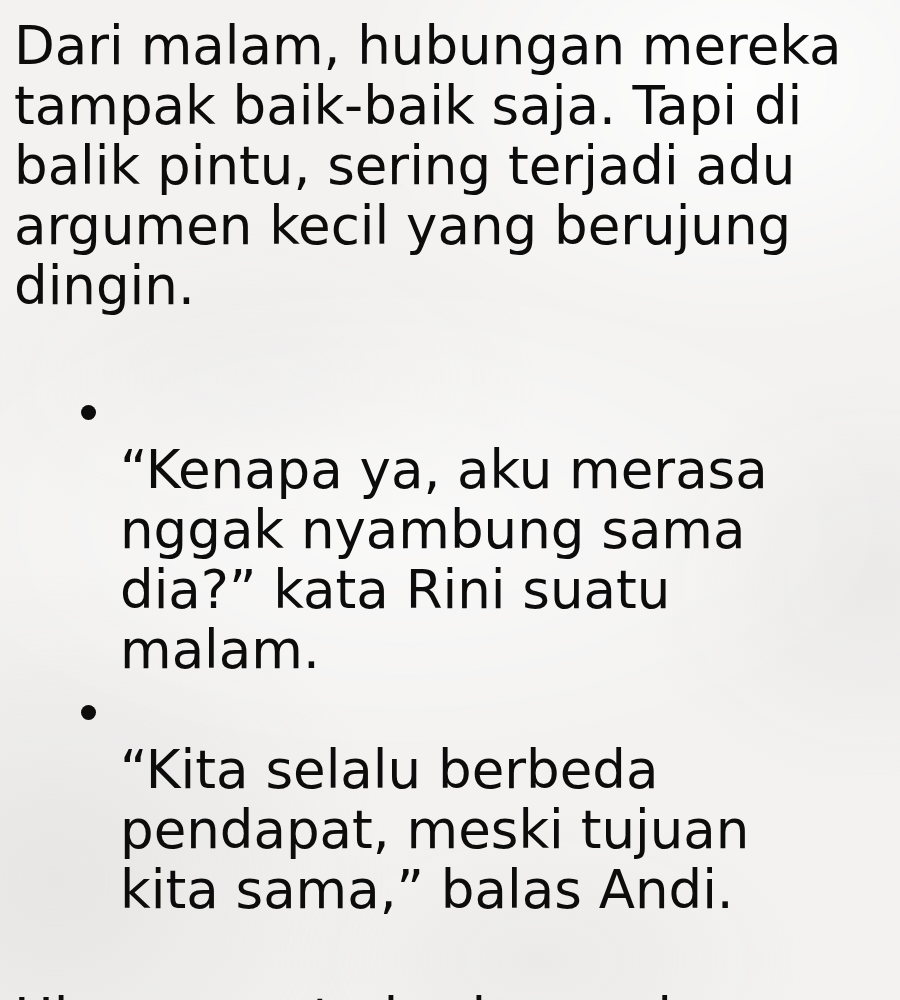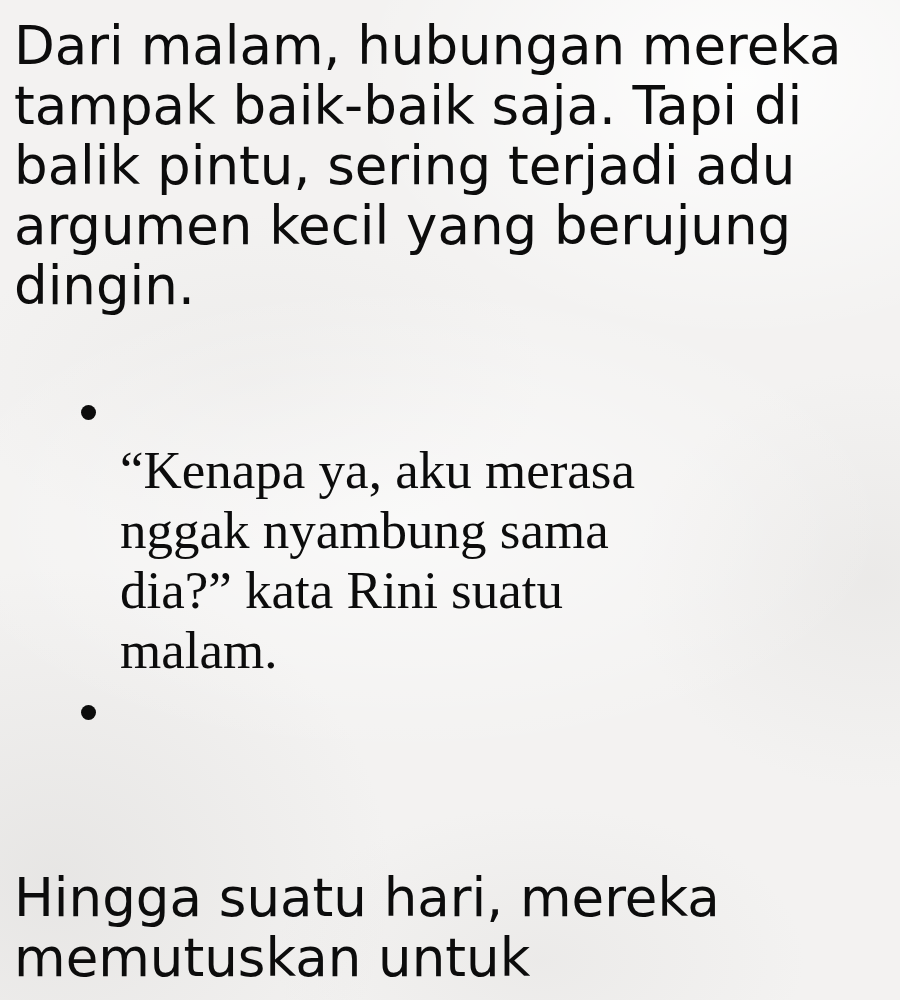--- a/index.html
+++ b/index.html
@@ -33,21 +33,20 @@
     margin: 0;
     white-space: pre-line; 
   }
   .para.closing {
     margin-top: 68px;
   }
   ul.bullets {
     list-style: none;
     margin: 64px 0 0 0;
     padding: 0;
-    font-family: Liberation Serif, serif;
   }
   ul.bullets li {
     position: relative;
     padding-left: 106px;   
     text-indent: -16px;    
     white-space: pre-line;
   }
   ul.bullets li + li {
     margin-top: 0;
   }
@@ -73,20 +72,22 @@
 dingin.</p>
 
   <ul class="bullets">
     <li>
       <span class="dot"></span><span>“Kenapa ya, aku merasa
 nggak nyambung sama
 dia?” kata Rini suatu
 malam.</span>
     </li>
     <li>
-      <span class="dot"></span>
+      <span class="dot"></span><span>“Kita selalu berbeda
+pendapat, meski tujuan
+kita sama,” balas Andi.</span>
     </li>
   </ul>
 
   <p class="para closing">Hingga suatu hari, mereka
 memutuskan untuk</p>
 
 </div>
 
 </body></html>

